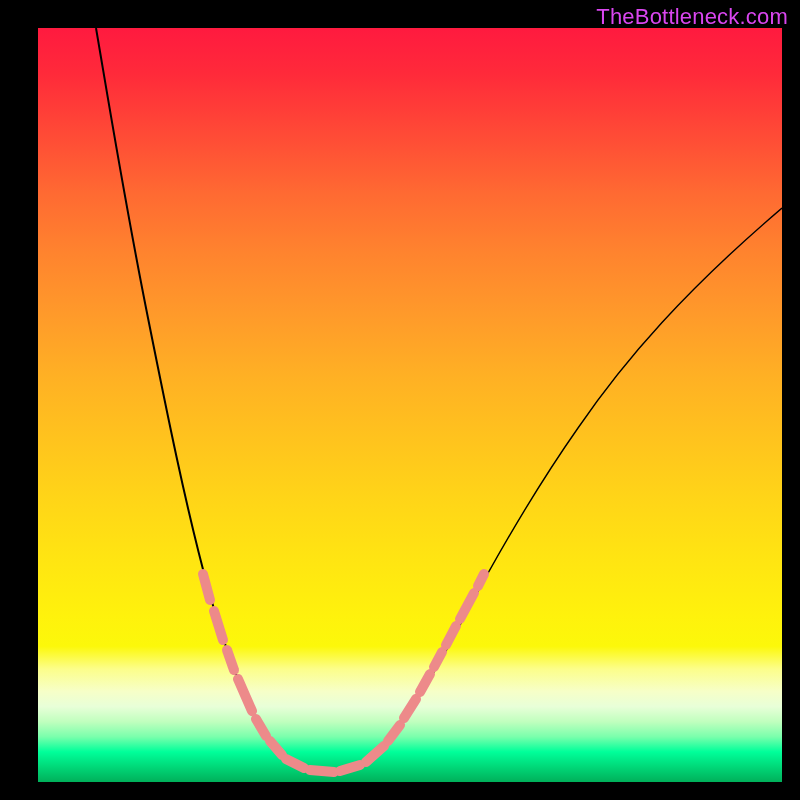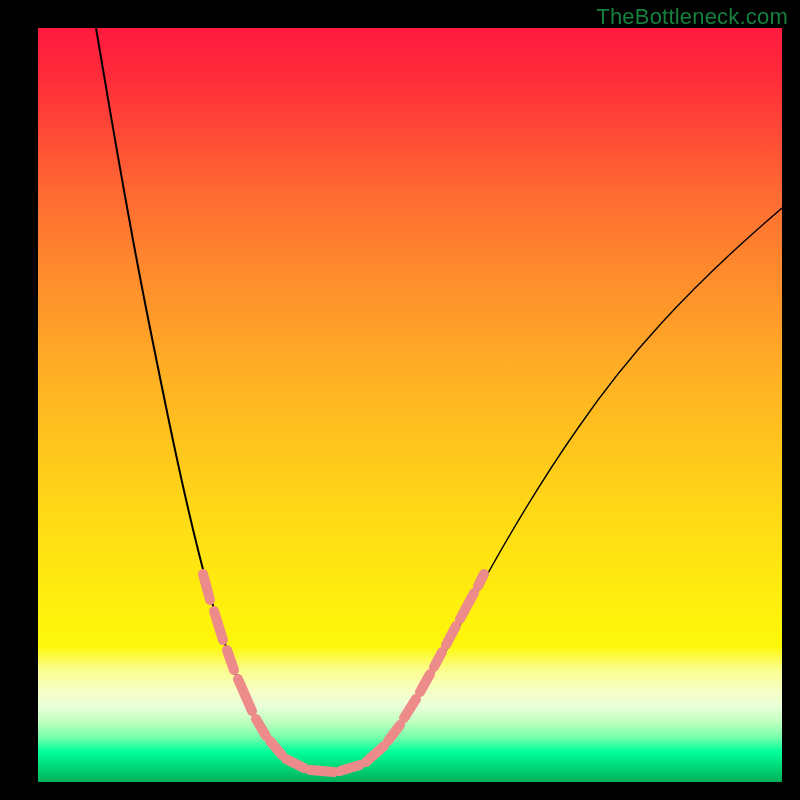--- a/index.html
+++ b/index.html
@@ -8,21 +8,21 @@
     height: 800px;
     background: #000;
     position: relative;
     overflow: hidden;
     font-family: Arial, Helvetica, sans-serif;
   }
   .watermark {
     position: absolute;
     top: 4px;
     right: 12px;
-    color: #15803d;
+    color: #d946ef;
     font-size: 22px;
     font-weight: 500;
     z-index: 10;
     letter-spacing: 0.2px;
   }
   .plot-area {
     position: absolute;
     left: 38px;
     top: 28px;
     width: 744px;

